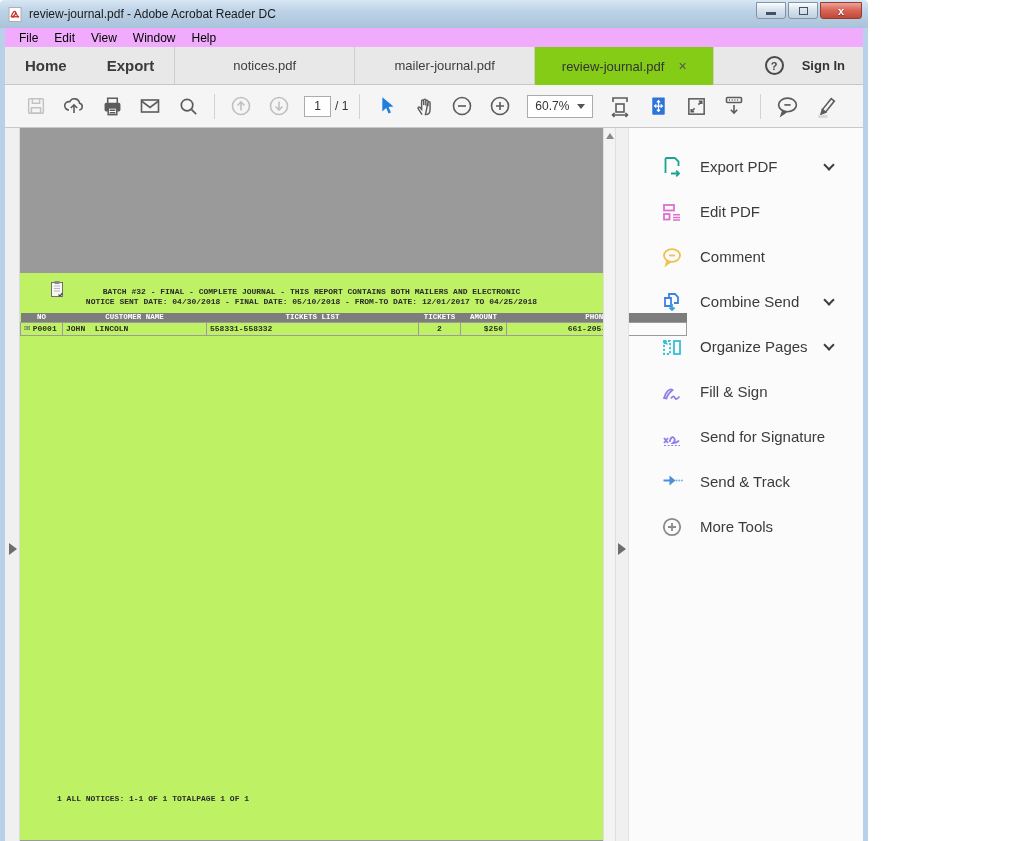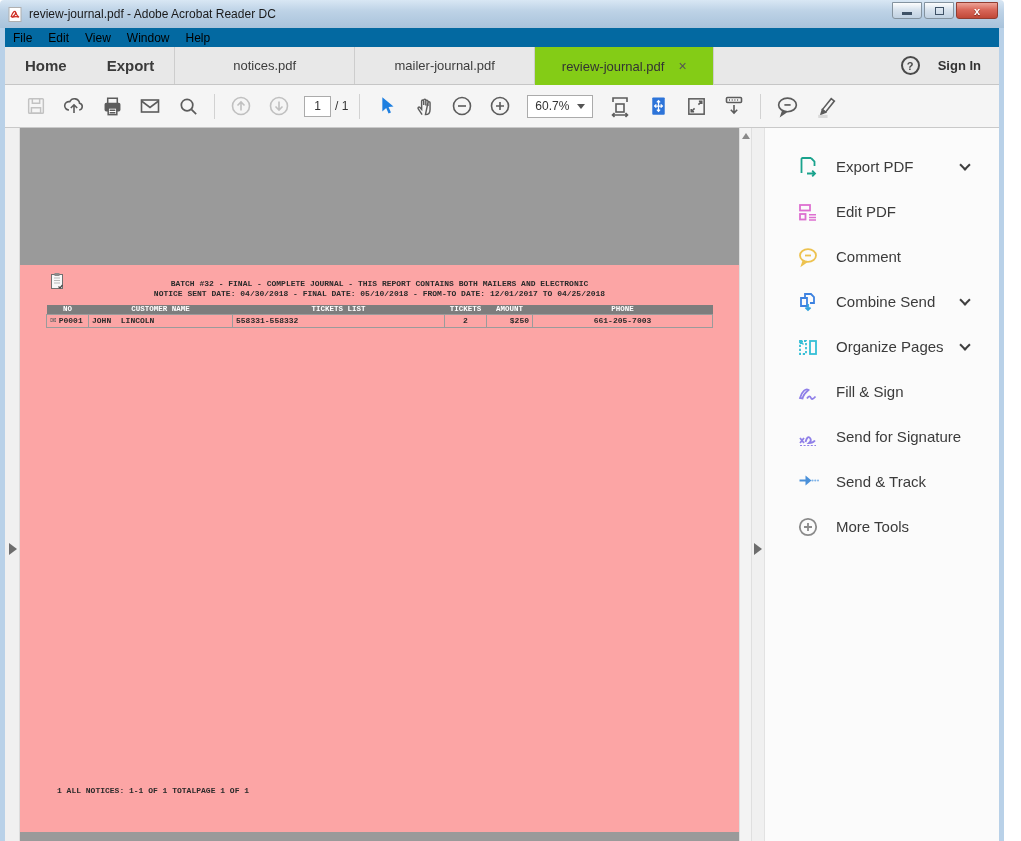--- a/index.html
+++ b/index.html
@@ -1,39 +1,39 @@
 <!DOCTYPE html>
 <html><head>
 <meta charset="utf-8">
 <style>
   * { box-sizing: border-box; margin: 0; padding: 0; }
   html,body { width:1021px; height:841px; overflow:hidden; }
   body { font-family:"Liberation Sans", sans-serif; background:#fff; }
 
-  .window { width:1004px; height:841px; display:flex; flex-direction:column; }
+  .window { width:868px; height:841px; display:flex; flex-direction:column; }
 
   
   .titlebar { height:28px; background:linear-gradient(#d9e7f4 0%, #bdd2e6 40%, #a9c3db 100%);
     display:flex; align-items:center; padding:0 6px 0 8px; border-radius:4px 4px 0 0; flex:0 0 auto; }
   .titlebar .app-icon { width:15px; height:15px; margin-right:6px; flex:0 0 auto; }
   .titlebar .title-text { font-size:12px; color:#1a1a1a; }
   .win-controls { margin-left:auto; display:flex; gap:2px; align-self:flex-start; margin-top:2px; }
   .win-btn { width:30px; height:17px; border:1px solid #84939f; border-radius:0 0 3px 3px;
     background:linear-gradient(#fdfdfd, #d8e3ee 45%, #c0d1e1); display:flex; align-items:center; justify-content:center; cursor:default; }
   .win-btn.close { background:linear-gradient(#eda498 0%, #d9685a 45%, #c14837 100%); border-color:#923d31;
     width:42px; color:#fff; font-size:11px; font-weight:bold; text-shadow:0 1px 1px #7d2b20; }
   .glyph-min { width:10px; height:3px; background:#3f5266; margin-top:6px; }
   .glyph-restore { width:9px; height:8px; border:1.5px solid #3f5266; background:transparent; }
 
   
   .frame-body { flex:1; border-left:5px solid #b9d1e8; border-right:5px solid #b9d1e8;
     display:flex; flex-direction:column; min-height:0; }
 
   
-  .menubar { height:19px; background:#0369a1; display:flex; align-items:center; flex:0 0 auto; }
+  .menubar { height:19px; background:#f0abfc; display:flex; align-items:center; padding-left:6px; flex:0 0 auto; }
   .menu-item { font-size:12px; color:#000; padding:0 8px; cursor:default; }
 
   
   .tabbar { height:38px; background:#e8e8e8; border-bottom:1px solid #c6c6c6; display:flex; align-items:stretch; flex:0 0 auto; position:relative; }
   .tab-static { display:flex; align-items:center; padding:0 20px; font-size:15px; font-weight:bold; color:#3b3b3b; cursor:pointer; }
   .doc-tab { width:180px; display:flex; align-items:center; justify-content:center; font-size:13px; color:#3d3d3d;
     border-left:1px solid #cdcdcd; cursor:pointer; }
   .doc-tab.active { background:#84cc16; border-right:1px solid #cdcdcd; margin-bottom:-1px; z-index:2; color:#333; }
   .tab-close { margin-left:14px; font-size:14px; color:#555; line-height:1; cursor:pointer; }
   .tabbar-right { margin-left:auto; display:flex; align-items:center; gap:18px; padding-right:18px; }
@@ -54,22 +54,22 @@
   .zoom-box .zoom-val { font-size:12px; color:#333; }
   .caret-down { width:0; height:0; border-left:4px solid transparent; border-right:4px solid transparent; border-top:5px solid #555; }
 
   
   .main { flex:1; display:flex; min-height:0; }
   .left-rail { width:15px; background:#f0f0f0; border-right:1px solid #dcdcdc; position:relative; flex:0 0 auto; }
   .rail-arrow { position:absolute; top:415px; left:4px; width:0; height:0;
     border-top:6px solid transparent; border-bottom:6px solid transparent; border-left:8px solid #6d6d6d; cursor:pointer; }
   .canvas { flex:1; background:#9a9a9a; display:flex; flex-direction:column; min-width:0; }
   .canvas-gap-top { height:137px; flex:0 0 auto; }
-  .pdf-page { background:#fca5a5; height:567px; position:relative; flex:0 0 auto;
-    font-family:"Liberation Mono","DejaVu Sans Mono",monospace; color:#2b2b2b; }
+  .pdf-page { background:#bef264; height:567px; position:relative; flex:0 0 auto;
+    font-family:"Liberation Mono","DejaVu Sans Mono",monospace; color:#2b2b2b;margin-top:8px; }
   .clipboard { position:absolute; left:30px; top:7px; }
   .doc-head { text-align:center; padding-top:14px; font-size:8px; font-weight:bold; line-height:10px; letter-spacing:0; }
   .report-table { margin:6px auto 0; width:666px; border-collapse:collapse; table-layout:fixed; }
   .report-table th { background:#7d7d7d; color:#fff; font-size:7.5px; font-weight:bold; height:9px; padding:0 2px; text-align:center; }
   .report-table td { border:1px solid #9b9b9b; font-size:8px; font-weight:bold; height:13px; padding:0 3px; white-space:pre; overflow:hidden; }
   .td-center { text-align:center; } .td-right { text-align:right; }
   .env { font-size:8px; color:#666; margin-right:2px; font-family:"DejaVu Sans",sans-serif; }
   .doc-foot { position:absolute; left:37px; right:39px; bottom:37px; display:flex; justify-content:flex-start;
     font-size:8px; font-weight:bold; }
   .canvas-gap-bottom { flex:1; }

